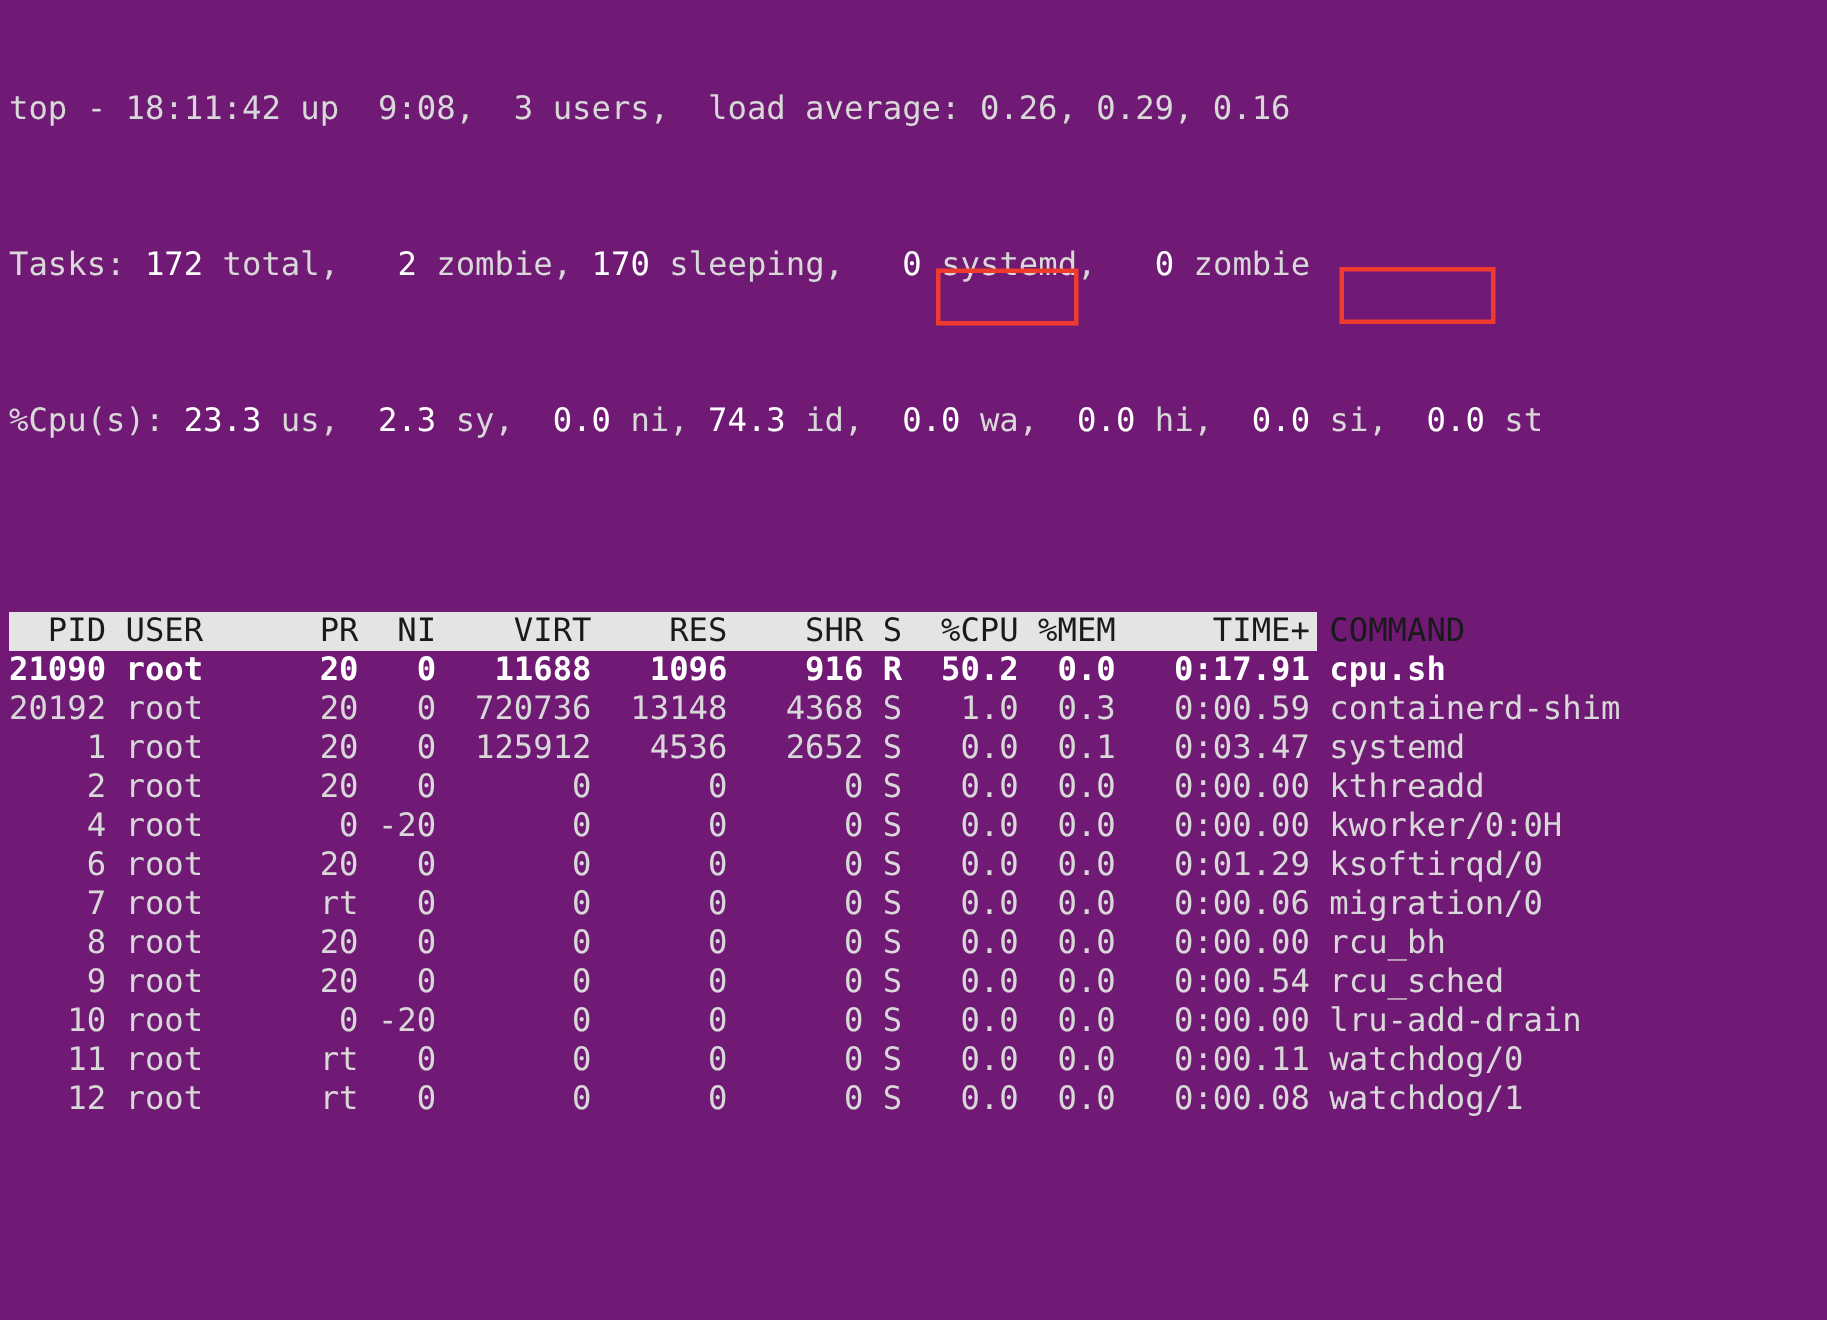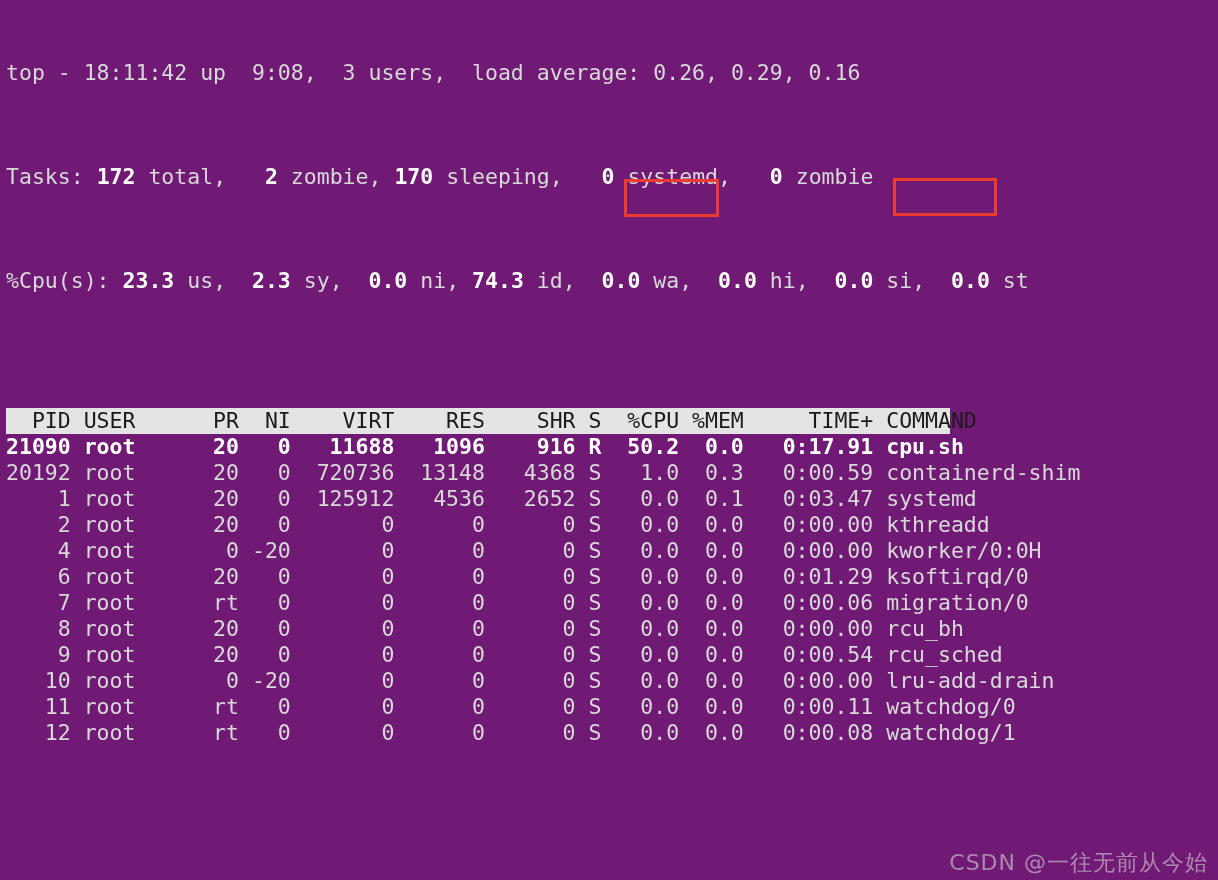--- a/index.html
+++ b/index.html
@@ -26,30 +26,30 @@
   .summary {
     padding: 8px 0 0 6px;
     white-space: pre;
   }
   .sline {
     white-space: pre;
     height: 26px;
   }
   .b {
     color: #ffffff;
-    font-weight: bold;
+    font-weight: normal;
   }
   .hdrbar {
     position: relative;
     margin: 10px 0 0 6px;
     background: #e4e4e4;
     color: #1a1a1a;
     white-space: pre;
     height: 26px;
-    width: 944px;
+    width: 872px;
     font-weight: normal;
   }
   .rows {
     margin-left: 6px;
     white-space: pre;
   }
   .row {
     white-space: pre;
     height: 26px;
     color: #d8d8d8;
@@ -103,14 +103,13 @@
 
   </div>
 
   <div class="hdrbar">  PID USER      PR  NI    VIRT    RES    SHR S  %CPU %MEM     TIME+ COMMAND                  </div>
 
   <div class="rows" id="rows"><div class="row first">21090 root      20   0   11688   1096    916 R  50.2  0.0   0:17.91 cpu.sh</div><div class="row">20192 root      20   0  720736  13148   4368 S   1.0  0.3   0:00.59 containerd-shim</div><div class="row">    1 root      20   0  125912   4536   2652 S   0.0  0.1   0:03.47 systemd</div><div class="row">    2 root      20   0       0      0      0 S   0.0  0.0   0:00.00 kthreadd</div><div class="row">    4 root       0 -20       0      0      0 S   0.0  0.0   0:00.00 kworker/0:0H</div><div class="row">    6 root      20   0       0      0      0 S   0.0  0.0   0:01.29 ksoftirqd/0</div><div class="row">    7 root      rt   0       0      0      0 S   0.0  0.0   0:00.06 migration/0</div><div class="row">    8 root      20   0       0      0      0 S   0.0  0.0   0:00.00 rcu_bh</div><div class="row">    9 root      20   0       0      0      0 S   0.0  0.0   0:00.54 rcu_sched</div><div class="row">   10 root       0 -20       0      0      0 S   0.0  0.0   0:00.00 lru-add-drain</div><div class="row">   11 root      rt   0       0      0      0 S   0.0  0.0   0:00.11 watchdog/0</div><div class="row">   12 root      rt   0       0      0      0 S   0.0  0.0   0:00.08 watchdog/1</div></div>
 
   <div class="hl-box" id="hl-cpu"></div>
   <div class="hl-box" id="hl-cmd"></div>
 
-  <div id="watermark">CSDN @一往无前从今始</div>
 </div>
 
 </body></html>

